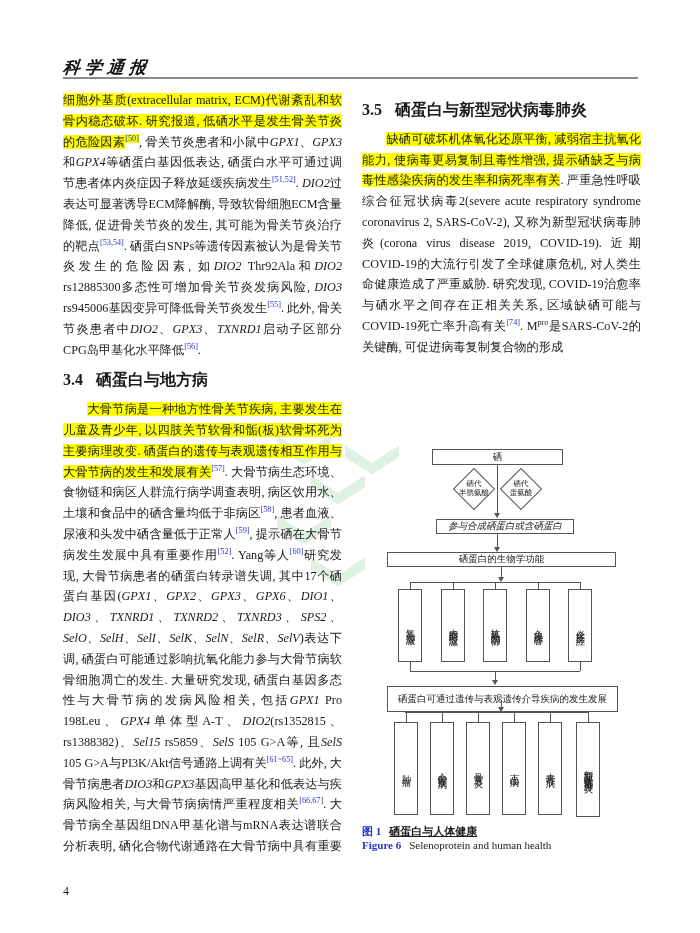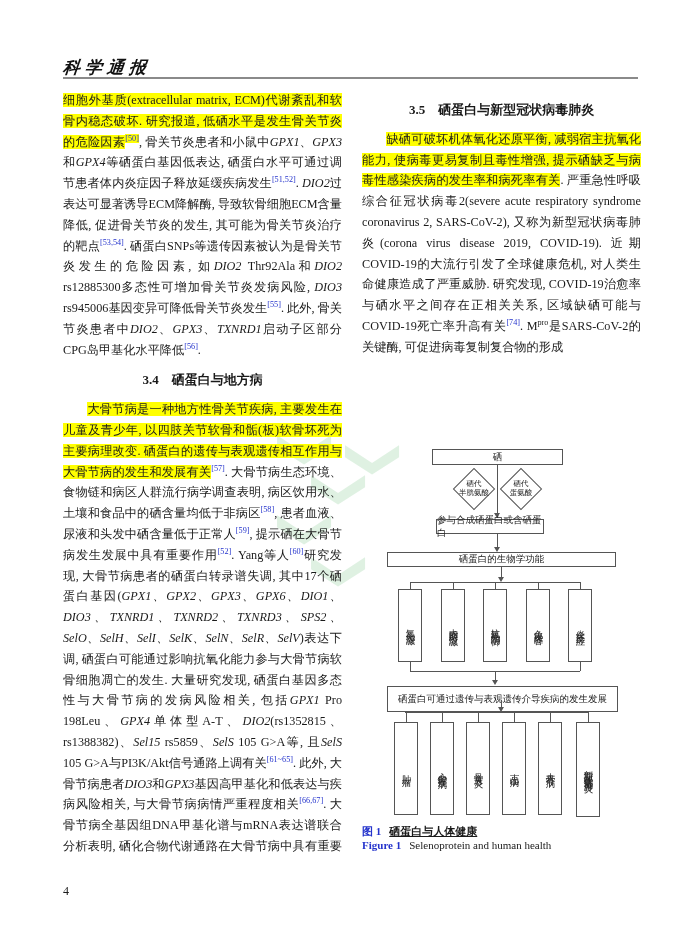--- a/index.html
+++ b/index.html
@@ -15,21 +15,21 @@
   
   .col{position:absolute;width:279px;overflow:hidden;font-size:12.2px;line-height:20.8px;text-align:justify;}
   #col-left{left:63px;top:90px;height:766px;}
   #col-right{left:362px;top:90px;height:352px;}
   .para{margin:0;}
   .para.indent{text-indent:2em;}
   .it{font-style:italic;}
   .hl{background:var(--hl,#ffff00);}
   sup{font-size:8.2px;line-height:0;}
   .ref{color:var(--ref-blue,#2433cc);}
-  .sec-heading{font-weight:bold;font-size:13px;margin:10px 0 8px 0;text-indent:0;text-align:center;}
+  .sec-heading{font-weight:bold;font-size:16px;margin:10px 0 8px 0;text-indent:0;text-align:left;}
   .sec-heading .h-num{margin-right:13px;}
   #page-num{position:absolute;left:63px;top:884px;font-size:12px;}
   
   #figure{position:absolute;left:362px;top:442px;width:279px;height:378px;
           font-family:"Liberation Sans","DejaVu Sans",sans-serif;color:#222;}
   .fbox{position:absolute;border:1px solid #555;background:#fff;display:flex;align-items:center;
         justify-content:center;font-size:9.5px;box-sizing:border-box;}
   .vbox{position:absolute;border:1px solid #555;background:#fff;width:24px;display:flex;align-items:center;
         justify-content:center;font-size:9.5px;box-sizing:border-box;
         writing-mode:vertical-rl;text-orientation:upright;letter-spacing:2px;}
@@ -76,21 +76,21 @@
     <div class="vline" style="left:135px;top:23px;height:49px;"></div>
     <div class="arrow" style="left:132px;top:71px;"></div>
 
     <div class="diamond" style="left:97px;top:32px;"></div>
     <div class="diamond" style="left:144px;top:32px;"></div>
     <div class="dlabel" style="left:84px;top:38px;">硒代
 半胱氨酸</div>
     <div class="dlabel" style="left:131px;top:38px;">硒代
 蛋氨酸</div>
 
-    <div class="fbox" style="left:74px;top:77px;width:108px;height:15px;">参与合成硒蛋白或含硒蛋白</div>
+    <div class="fbox" style="left:74px;top:77px;width:138px;height:15px;font-style:italic;">参与合成硒蛋白或含硒蛋白</div>
 
     <div class="vline" style="left:135px;top:92px;height:13px;"></div>
     <div class="arrow" style="left:132px;top:105px;"></div>
 
     <div class="fbox" style="left:25px;top:110px;width:229px;height:15px;">硒蛋白的生物学功能</div>
 
     <div class="vline" style="left:139px;top:125px;height:11px;"></div>
     <div class="arrow" style="left:136px;top:135px;"></div>
     <div class="hline" style="left:48px;top:140px;width:170px;"></div>
     <div id="fn-drops">
@@ -135,18 +135,18 @@
         <div class="vbox" style="left: 176px; top: 280px; height: 93px;">大骨节病</div>
         <div class="vbox" style="left: 214px; top: 280px; height: 95px;">新型冠状病毒肺炎</div>
       </div>
   </div>
 
   <div id="caption">
     <div>
       <span class="cap-label">图 1</span><span class="cap-zh">硒蛋白与人体健康</span>
     </div>
     <div>
-      <span class="cap-label">Figure 1</span><span>Selenoprotein and human health</span>
+      <span class="cap-label">Figure 6</span><span>Selenoprotein and human health</span>
     </div>
   </div>
 
   <div id="page-num">4</div>
 </div>
 
 </body></html>

